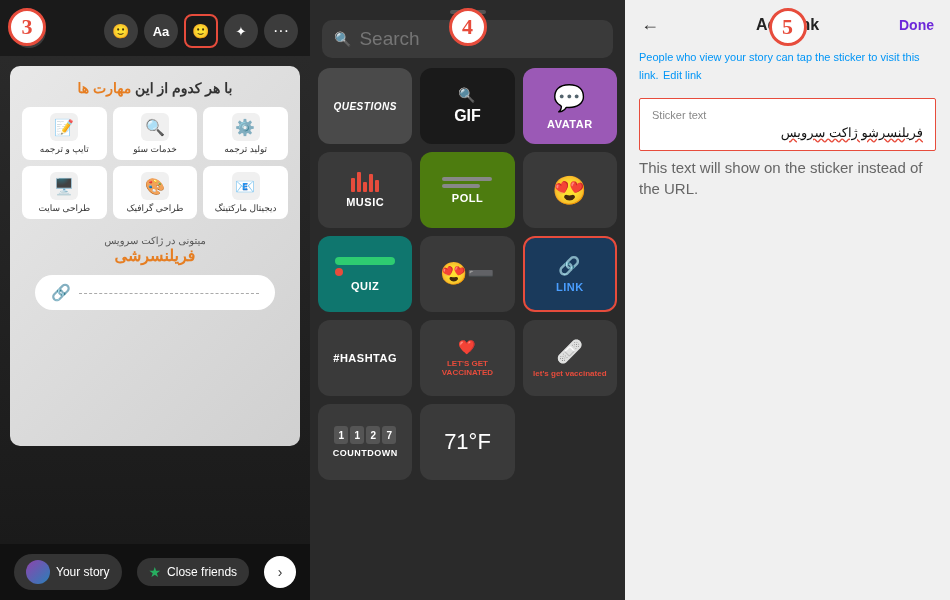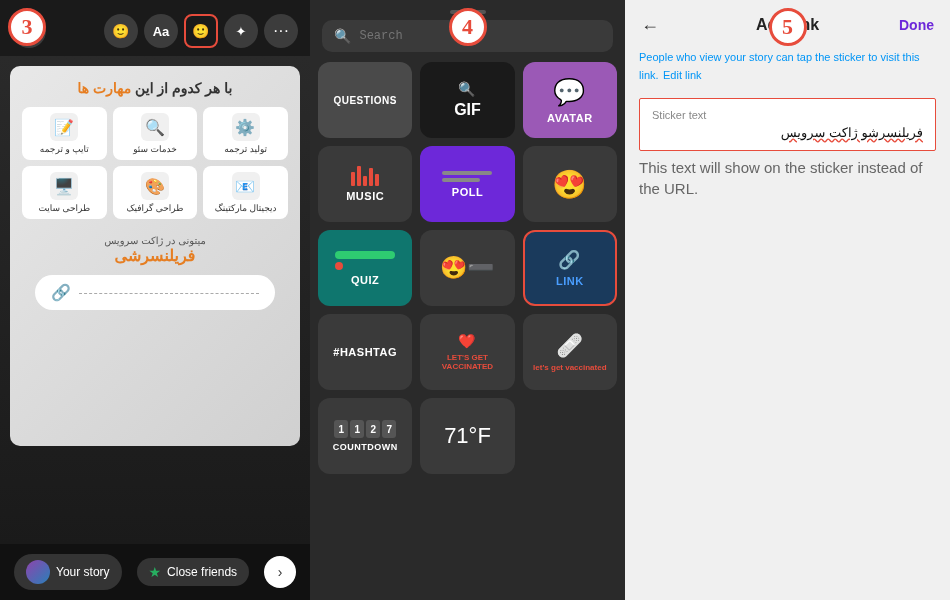--- a/index.html
+++ b/index.html
@@ -259,23 +259,22 @@
       gap: 8px;
     }
 
     .search-icon-s { color: #888; font-size: 14px; }
 
     .sticker-search input {
       background: transparent;
       border: none;
       outline: none;
       color: #ccc;
-      font-size: 12px;
+      font-size: 19px;
       flex: 1;
-      font-family: Liberation Mono, monospace;
     }
 
     .sticker-grid {
       flex: 1;
       overflow-y: auto;
       padding: 0 8px 8px;
       display: grid;
       grid-template-columns: repeat(3, 1fr);
       gap: 8px;
       align-content: start;
@@ -323,21 +322,21 @@
     .music-bars {
       display: flex; align-items: flex-end; gap: 2px; height: 20px;
     }
     .music-bar {
       width: 4px;
       background: #e74c3c;
       border-radius: 1px;
     }
 
     
-    .poll-sticker { background: #6d28d9; text-align: right; }
+    .poll-sticker { background: #4d7c0f; text-align: right; }
     .poll-lines { display: flex; flex-direction: column; gap: 3px; }
     .poll-line {
       height: 4px; background: #888; border-radius: 2px;
     }
 
     
     .quiz-sticker { background: #0f766e; }
     .quiz-bar {
       width: 60px; height: 8px;
       background: #2ecc71;
@@ -576,21 +575,21 @@
 
   <div class="sticker-handle"></div>
 
   <div class="sticker-search">
     <span class="search-icon-s">🔍</span>
     <input type="text" style="color: rgb(204, 204, 204);" placeholder="Search">
   </div>
 
   <div class="sticker-grid">
 
-    <div class="sticker-item" style="background:#4a4a4a;">
+    <div class="sticker-item" style="background:#4a4a4a;font-style:italic;">
       <span class="sticker-label" style="font-size:10px;">QUESTIONS</span>
     </div>
 
     <div class="sticker-item gif-sticker">
       <span class="gif-icon-s">🔍</span>
       <span class="gif-label">GIF</span>
     </div>
 
     <div class="sticker-item" style="background:#9b59b6;">
       <span style="font-size:26px;">💬</span>

